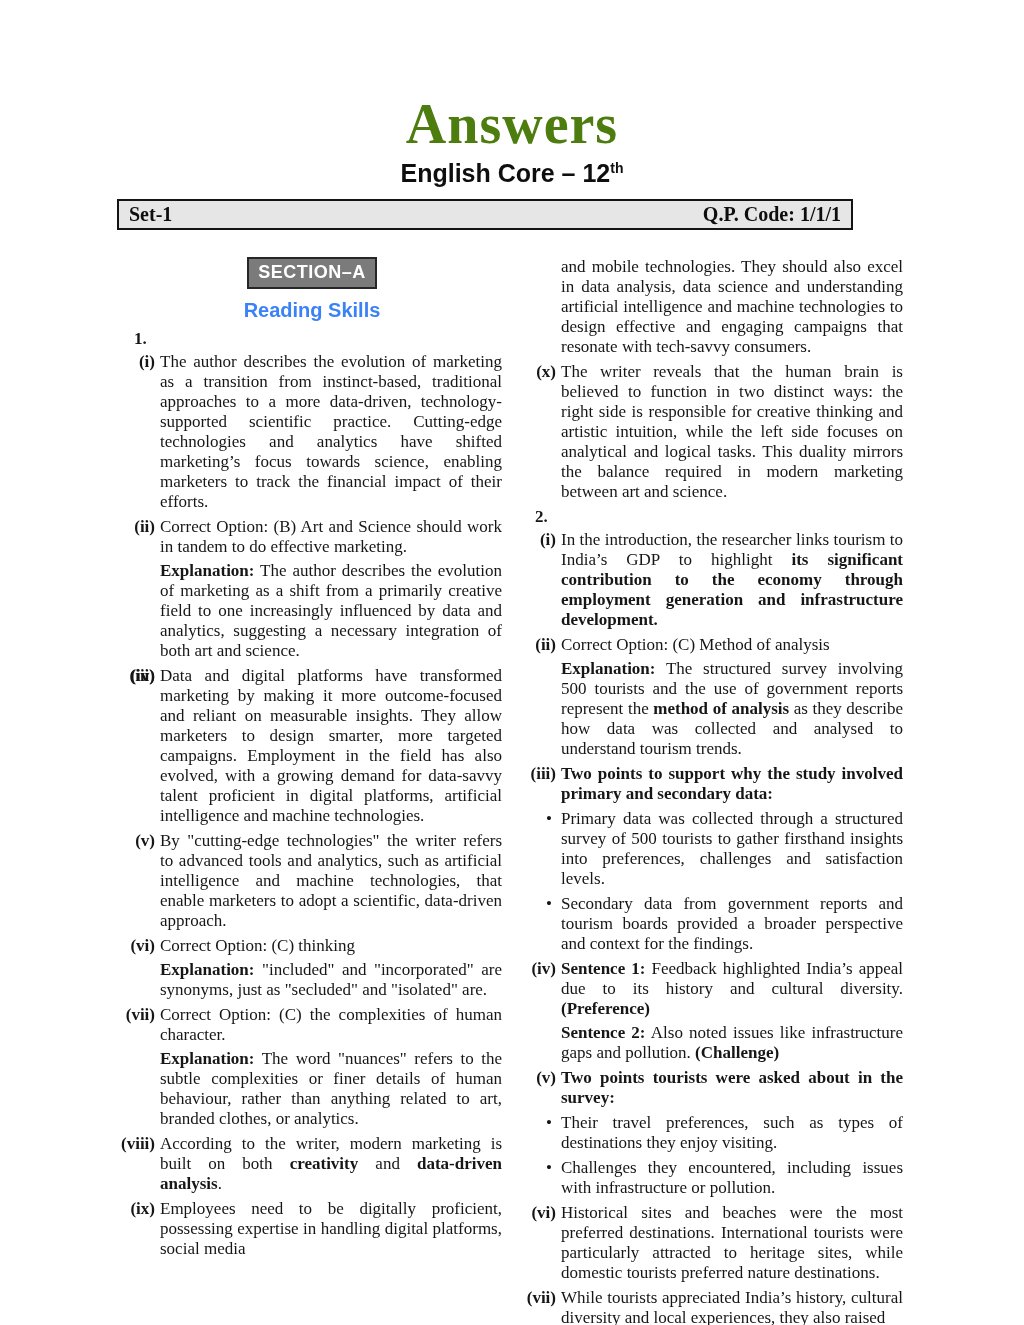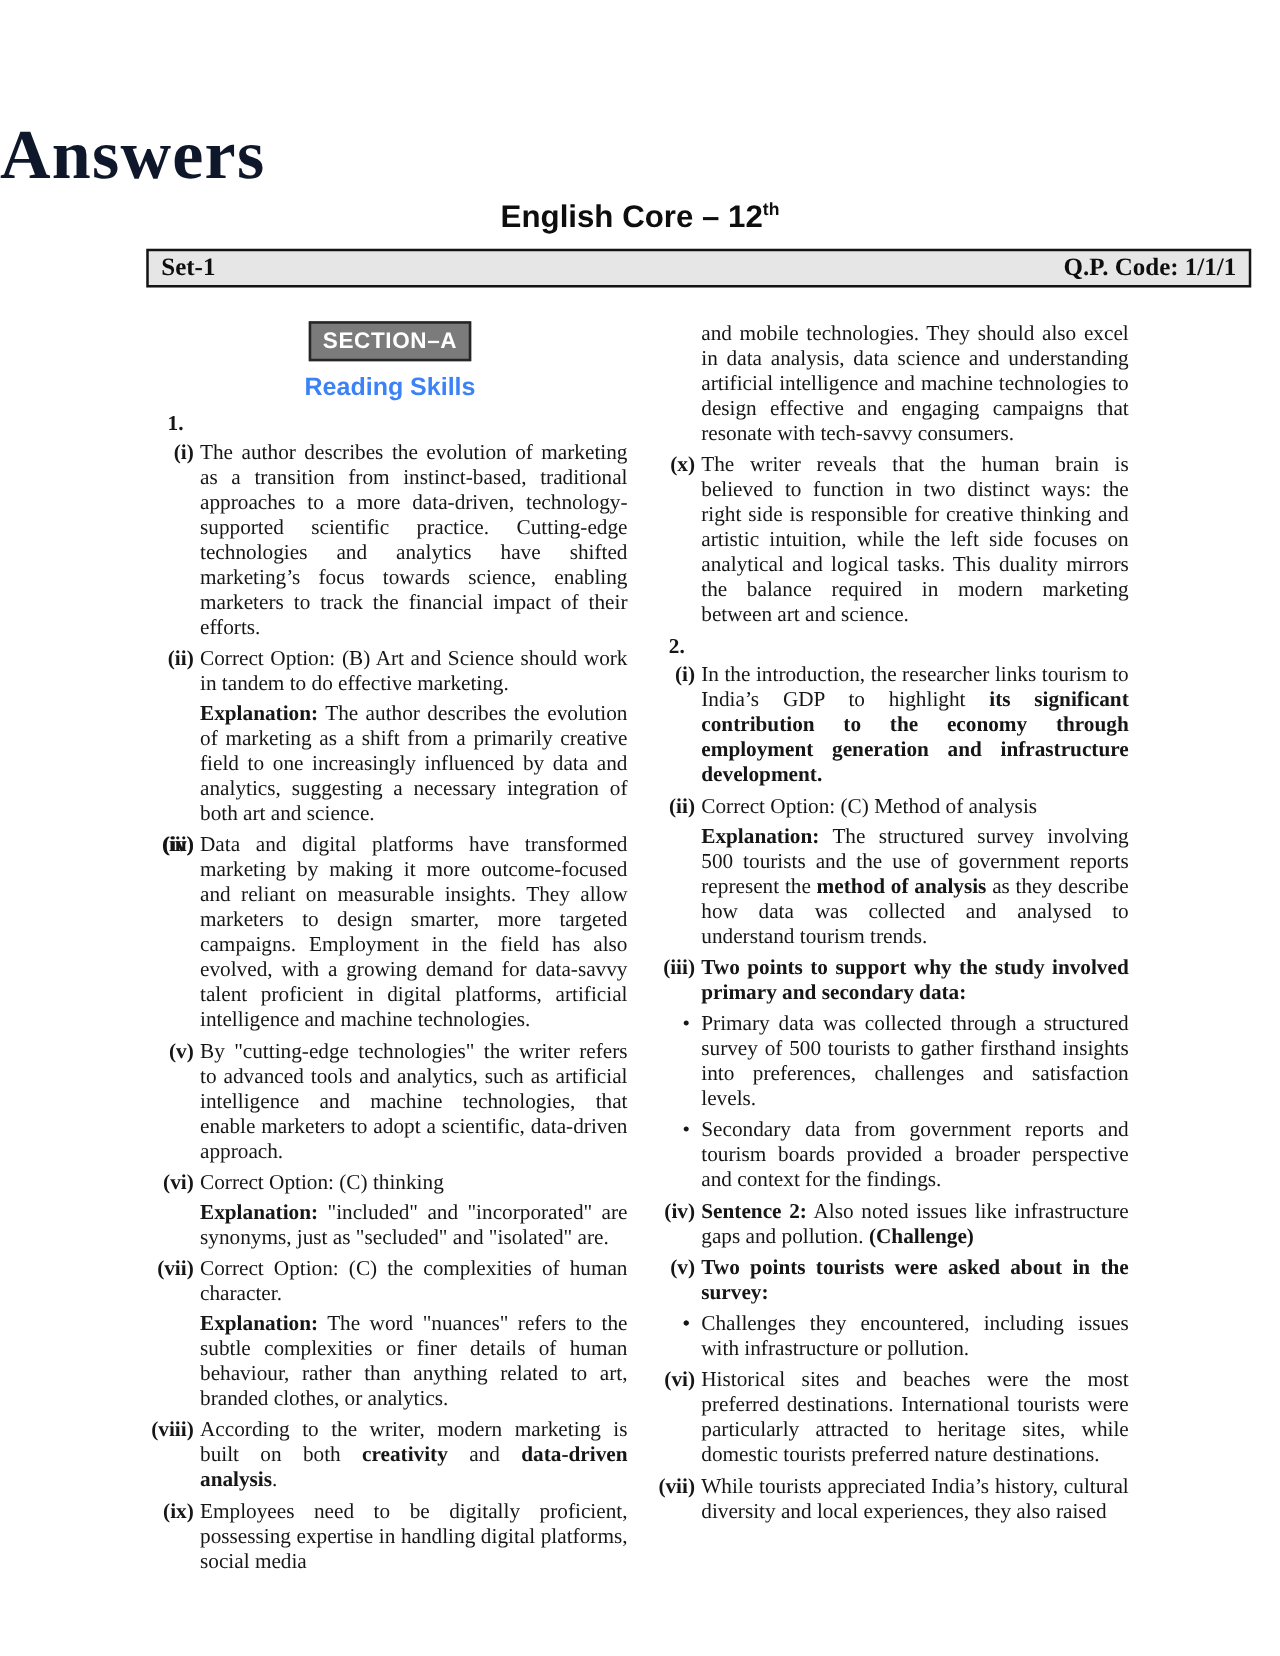--- a/index.html
+++ b/index.html
@@ -3,32 +3,32 @@
 <meta charset="utf-8">
 <style>
   html,body{margin:0;padding:0;}
   body{
     width:1024px;height:1325px;background:#ffffff;
     font-family:"Liberation Serif",serif;color:#161616;
     -webkit-font-smoothing:antialiased;
   }
   .page{position:relative;width:1024px;height:1325px;overflow:hidden;}
   .title{
-    margin:96px 0 0 0;text-align:left;
+    margin:96px 0 0 0;text-align:center;
     font-family:"Liberation Serif",serif;font-weight:700;
-    font-size:56px;line-height:1;letter-spacing:1px;color:#0f172a;
+    font-size:56px;line-height:1;letter-spacing:1px;color:#4d7c0f;
   }
   .subtitle{
     margin-top:7px;text-align:center;
     font-family:"Liberation Sans",sans-serif;font-weight:700;
     font-size:25px;color:#0e0e0e;
   }
   .subtitle sup{font-size:14px;}
   .setbar{
-    box-sizing:border-box;margin:11px 0 0 117px;width:884px;height:31px;
+    box-sizing:border-box;margin:11px 0 0 117px;width:736px;height:31px;
     background:#e6e6e6;border:2px solid #141414;
     display:flex;justify-content:space-between;align-items:center;
     padding:0 10px;font-weight:700;font-size:20px;color:#0e0e0e;
   }
   .columns{display:flex;margin:27px 121px 0 122px;gap:21px;}
   .col{width:380px;}
   .section-box{
     box-sizing:border-box;width:130px;margin:0 auto;
     background:#7b7b7b;border:2px solid #262626;color:#ffffff;
     font-family:"Liberation Sans",sans-serif;font-weight:700;font-size:18px;
@@ -138,28 +138,30 @@
           <div class="item bullet">
             <span class="label">•</span>
             <div class="para"><span>Primary data was collected through a structured survey of 500 tourists to gather firsthand insights into preferences, challenges and satisfaction levels.</span></div>
           </div>
           <div class="item bullet">
             <span class="label">•</span>
             <div class="para"><span>Secondary data from government reports and tourism boards provided a broader perspective and context for the findings.</span></div>
           </div>
           <div class="item">
             <span class="label">(iv)</span>
+            <div class="para"><span class="b ">Sentence 1:</span><span> Feedback highlighted India’s appeal due to its history and cultural diversity. </span><span class="b ">(Preference)</span></div>
             <div class="para"><span class="b ">Sentence 2:</span><span> Also noted issues like infrastructure gaps and pollution. </span><span class="b ">(Challenge)</span></div>
           </div>
           <div class="item">
             <span class="label">(v)</span>
             <div class="para"><span class="b ">Two points tourists were asked about in the survey:</span></div>
           </div>
           <div class="item bullet">
             <span class="label">•</span>
+            <div class="para"><span>Their travel preferences, such as types of destinations they enjoy visiting.</span></div>
           </div>
           <div class="item bullet">
             <span class="label">•</span>
             <div class="para"><span>Challenges they encountered, including issues with infrastructure or pollution.</span></div>
           </div>
           <div class="item">
             <span class="label">(vi)</span>
             <div class="para"><span>Historical sites and beaches were the most preferred destinations. International tourists were particularly attracted to heritage sites, while domestic tourists preferred nature destinations.</span></div>
           </div>
           <div class="item">

